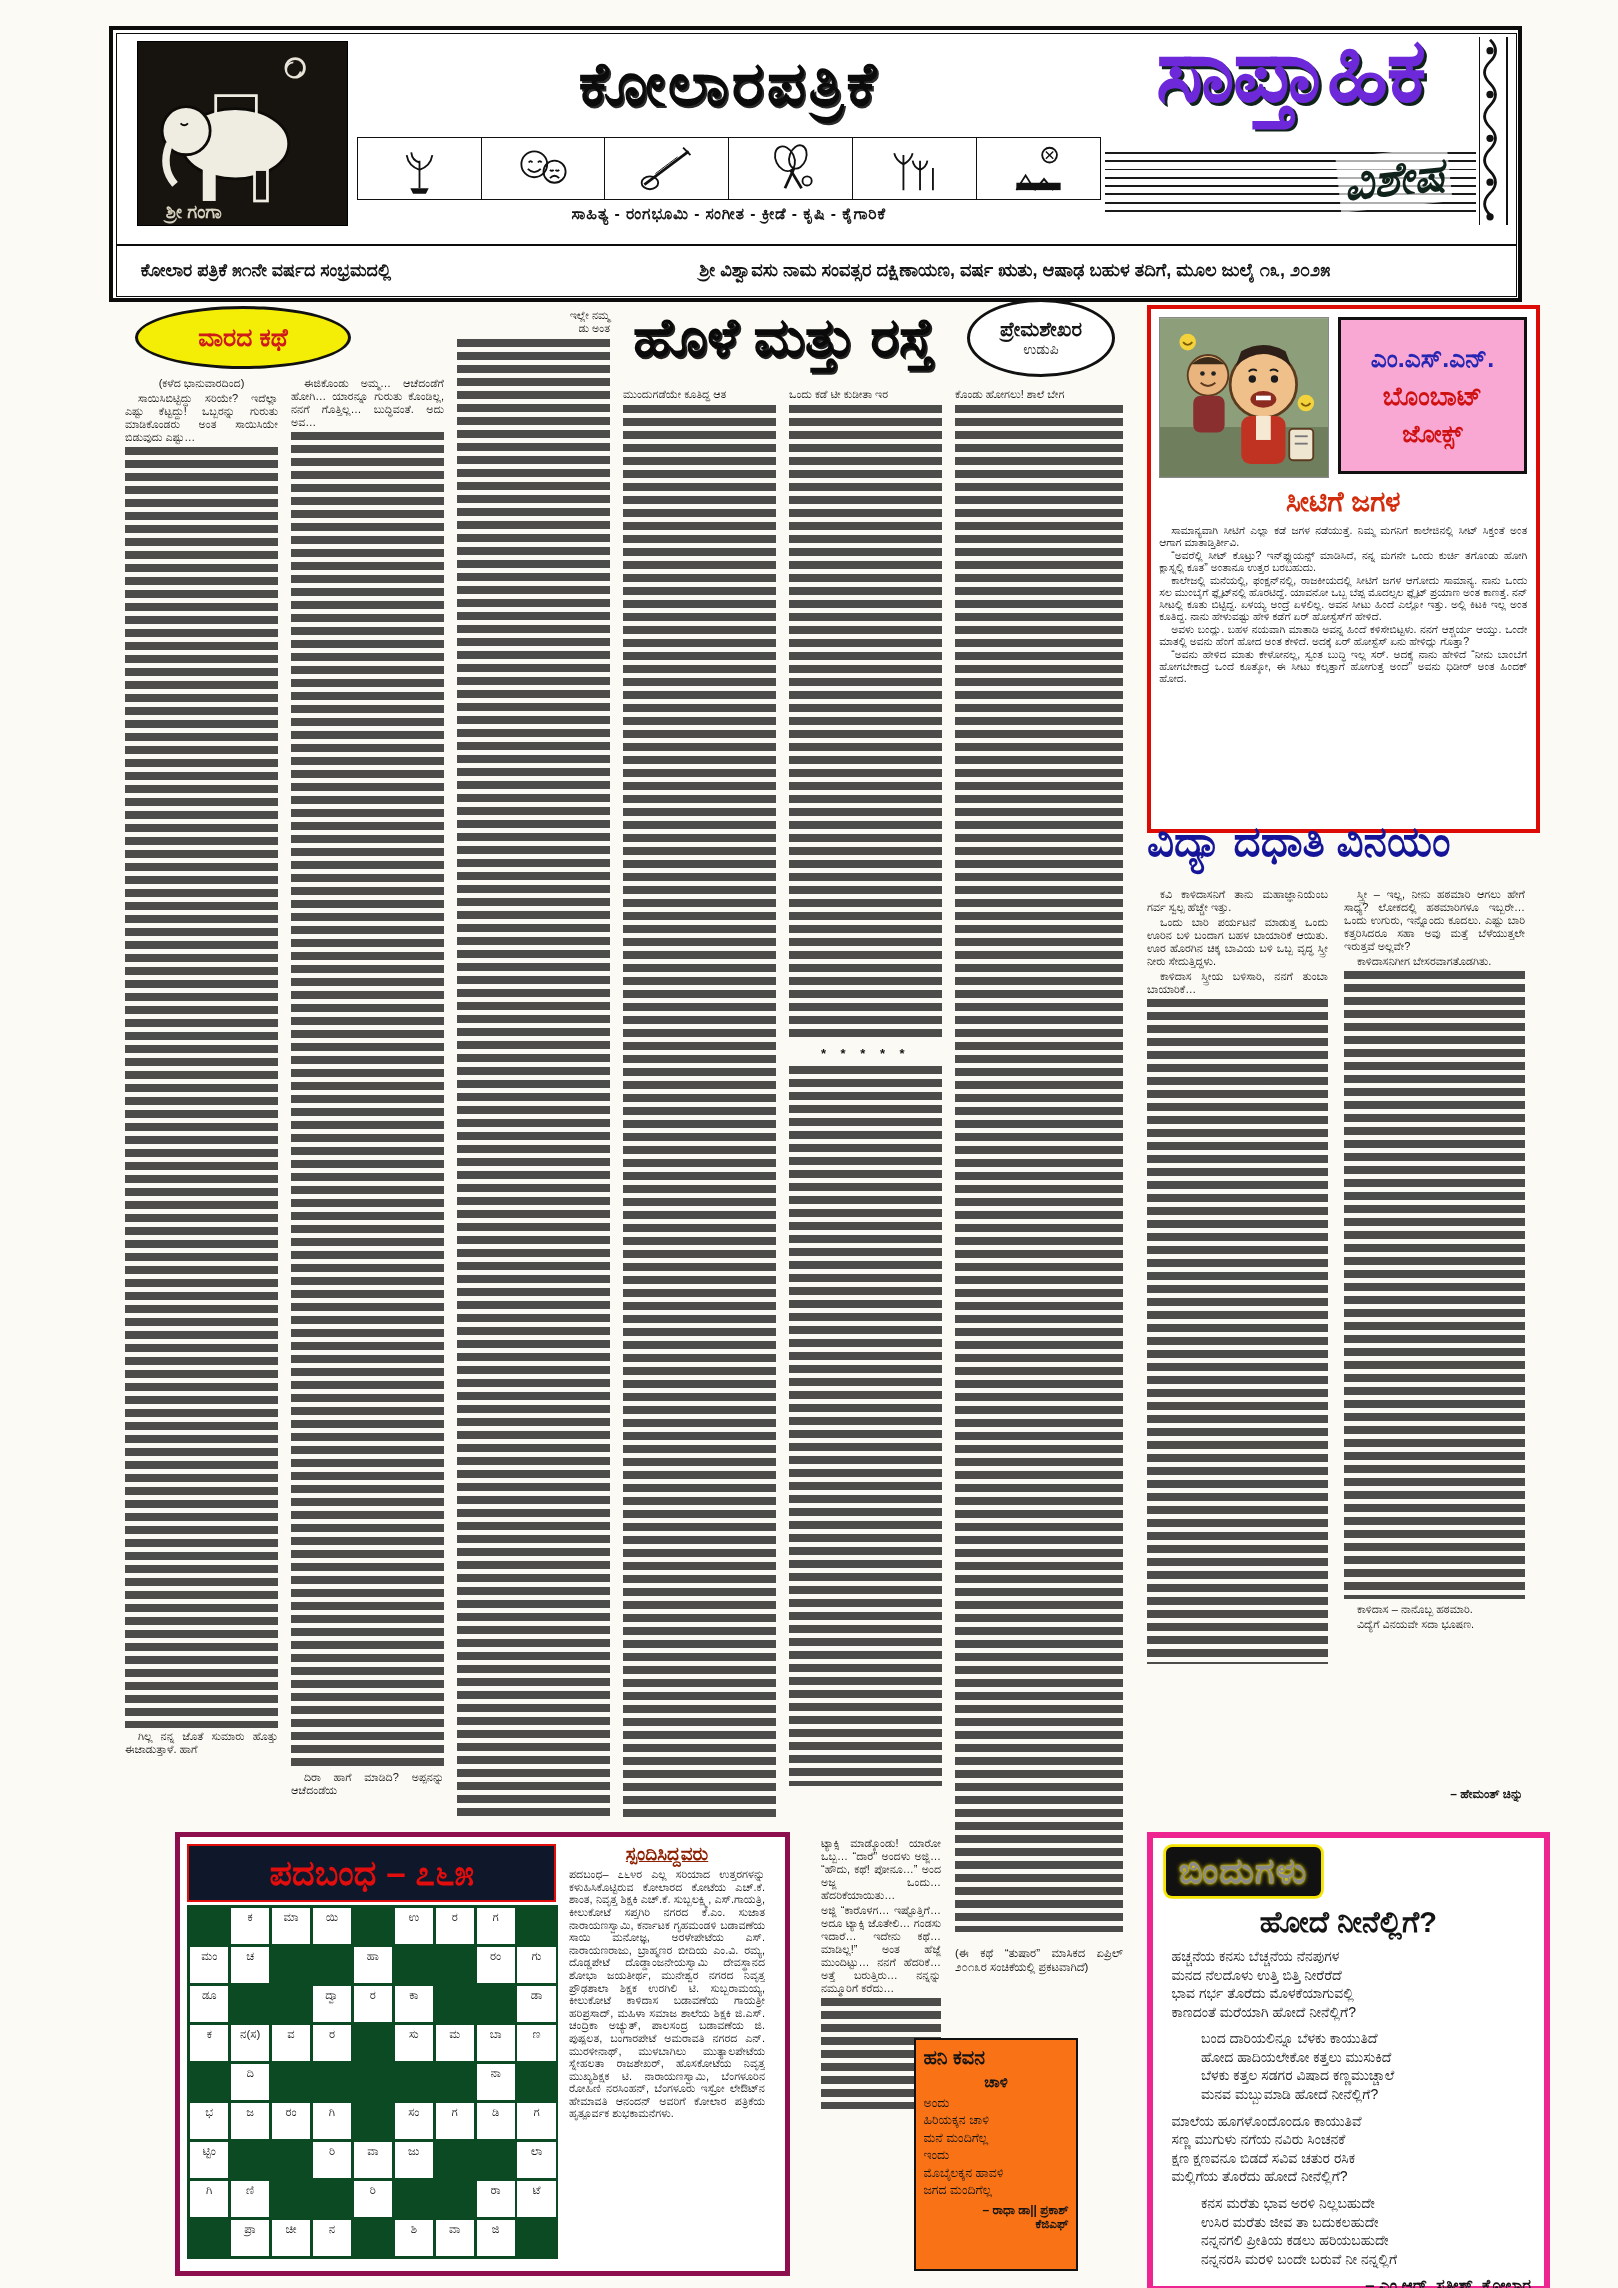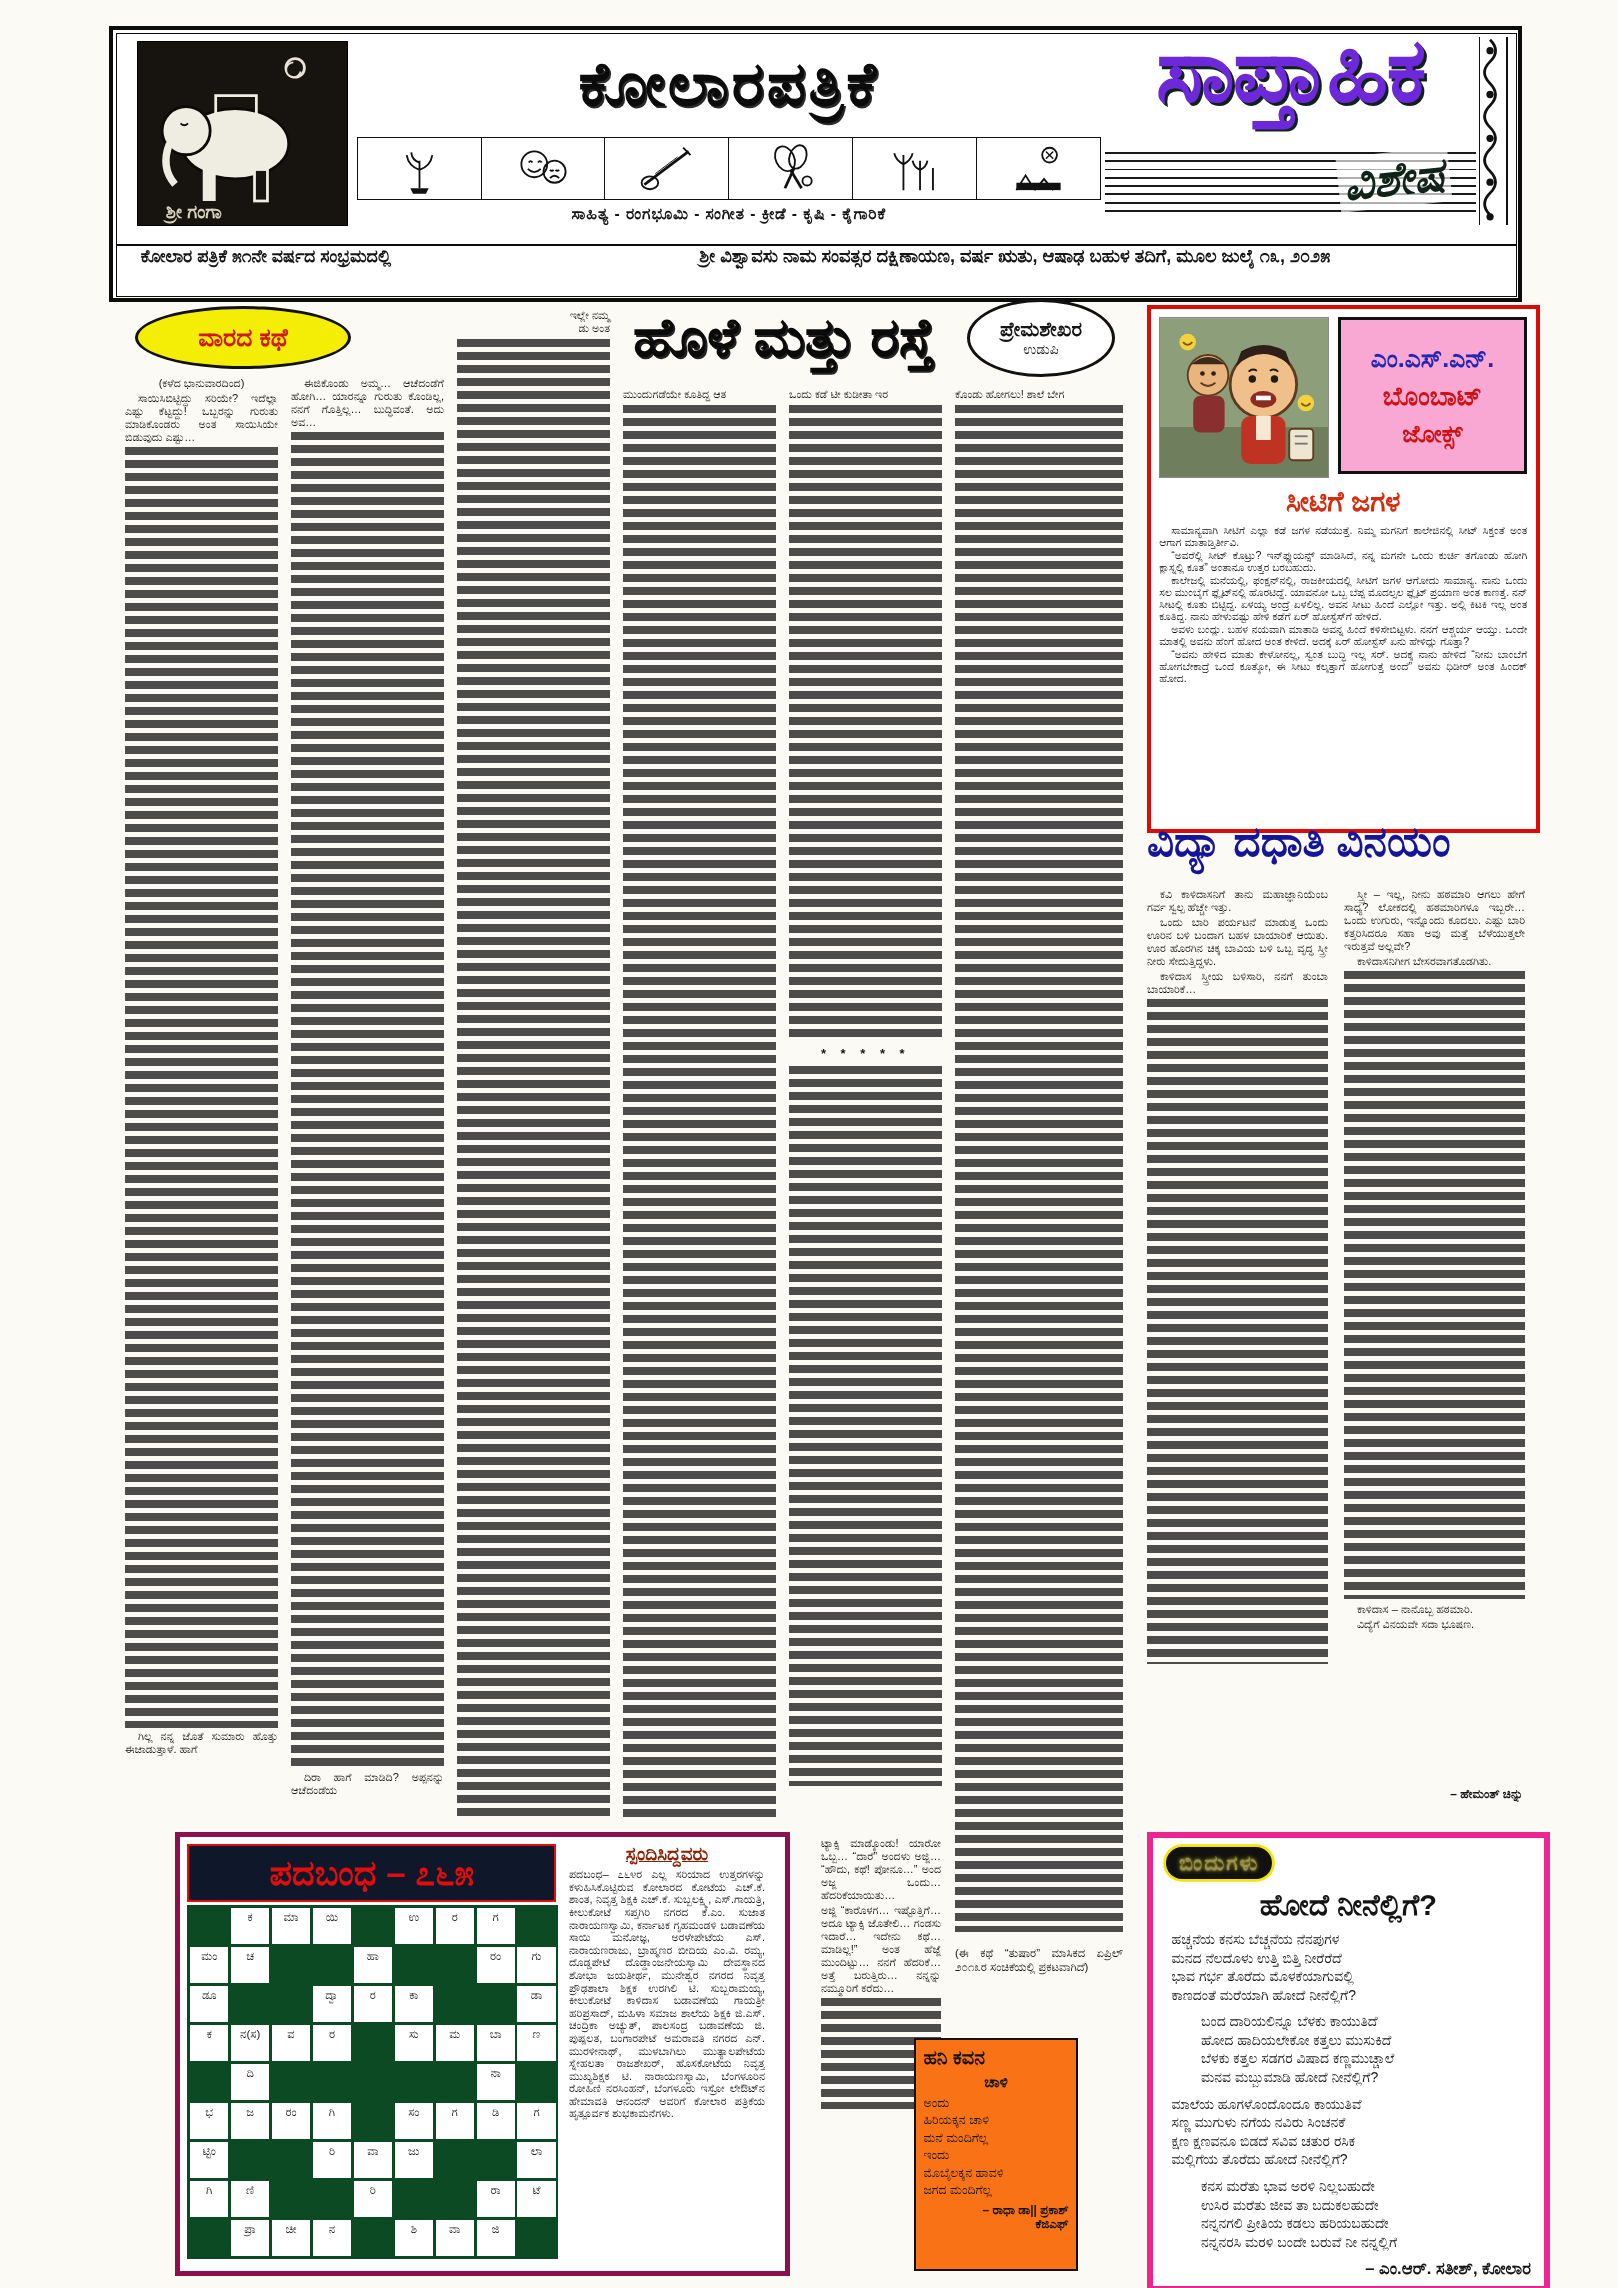--- a/index.html
+++ b/index.html
@@ -20,21 +20,21 @@
       font-size:15.7px;font-weight:700;letter-spacing:0.9px;}
   .mast-logo{left:988px;top:0px;width:371px;height:196px;overflow:hidden;}
   .logo-lines{position:absolute;left:0;top:118px;width:100%;height:65px;
       background:repeating-linear-gradient(to bottom,#1a1a1a 0 1.8px,transparent 1.8px 8.3px);}
   .logo-main{position:absolute;left:0;top:-14.8px;width:100%;text-align:center;font-size:89px;font-weight:900;
       color:#6d28d9;letter-spacing:-1.8px;text-shadow:2.8px 2.8px 0 #10231a;}
   .logo-sub{position:absolute;right:26px;top:118px;font-size:46px;font-weight:800;font-style:italic;color:#10231a;
       transform:rotate(-6deg);background:rgba(255,255,255,.65);padding:0 5.5px;}
   .scroll-strip{left:1362px;top:3.7px;width:26px;height:188px;border-left:1.8px solid #111;border-right:2.8px solid #111;}
   .dateline{position:absolute;left:0;bottom:0;width:100%;height:52px;border-top:2.8px solid #0c0c0c;
-      display:flex;box-sizing:border-box;padding:0 24px;background:#fff;}
+      display:flex;align-items:center;box-sizing:border-box;padding:0 24px;background:#fff;}
   .dl-left{font-size:17.5px;font-weight:800;width:397px;}
   .dl-right{flex:1;text-align:center;font-size:18px;font-weight:800;}
   
   .bodytext{font-size:11px;line-height:13px;text-align:justify;}
   .bodytext p{margin:0 0 1.8px 0;text-indent:13px;}
   .greek{background:repeating-linear-gradient(to bottom,rgba(28,28,28,.85) 0 8.3px,transparent 8.3px 13px);opacity:.92;}
   .center{text-align:center;}
   
   .week-badge{left:135px;top:306px;width:210px;height:57px;background:#f4ee06;border:3.7px solid #111;border-radius:50%;
       display:flex;align-items:center;justify-content:center;font-size:25px;font-weight:900;color:#cf1a1a;}
@@ -56,22 +56,22 @@
   .msn-3{font-size:24px;font-weight:900;color:#cf1111;}
   .joke-title{margin-top:7.4px;text-align:center;font-size:28px;font-weight:900;color:#d32d0e;}
   .joke-body{margin-top:5.5px;height:269px;overflow:hidden;font-size:10.6px;line-height:12px;text-align:justify;}
   .joke-body p{margin:0 0 0.9px 0;text-indent:12px;}
   
   .vidya-title{left:1147px;top:818px;width:377px;font-size:42px;font-weight:900;color:#15159a;white-space:nowrap;}
   .vidya-col{top:888px;width:181px;height:893px;overflow:hidden;}
   .vidya-author{left:1329px;top:1787px;width:194px;text-align:right;font-size:12px;font-weight:800;}
   
   .pink-box{left:1147px;top:1832px;width:365px;height:430px;border:6.5px solid #ee2490;background:#fff;padding:9.2px 13px;box-sizing:content-box;}
-  .bindu-logo{display:inline-block;background:#111;color:#8a8a8a;font-size:21px;font-weight:400;letter-spacing:1.8px;
-      padding:3.7px 13px;border-radius:17px;text-shadow:0 0 4.6px #ffe800,0 0 1.8px #ffe800;box-shadow:0 0 0 2.8px #f4e400;}
+  .bindu-logo{display:inline-block;background:#111;color:#8a8a8a;font-size:35px;font-weight:700;letter-spacing:1.8px;
+      padding:3.7px 13px;border-radius:6px;text-shadow:0 0 4.6px #ffe800,0 0 1.8px #ffe800;box-shadow:0 0 0 2.8px #f4e400;}
   .poem-title{text-align:center;font-size:29.5px;font-weight:900;margin:9.2px 0 7.4px 0;}
   .stanza{white-space:pre-line;font-size:14px;line-height:18.5px;margin:0 0 8.3px 5.5px;}
   .stanza.indent{margin-left:35px;}
   .poem-author{text-align:right;font-size:16.6px;font-weight:900;margin-top:3.7px;}
   
   .xw-box{left:175px;top:1832px;width:605px;height:434px;border:5.5px solid #8d0f4e;background:#fff;}
   .xw-title{position:absolute;left:7.4px;top:7.4px;width:365px;height:54px;border:2.8px solid #e20d0d;display:flex;
       align-items:center;justify-content:center;font-size:35px;font-weight:900;color:#e20d0d;background:#0f172a;}
   .xw-grid{position:absolute;left:7.4px;top:68px;width:371px;height:354px;display:grid;
       grid-template-columns:repeat(9,1fr);grid-auto-rows:1fr;gap:2.8px;background:#0b4a23;padding:2.8px;box-sizing:border-box;}

